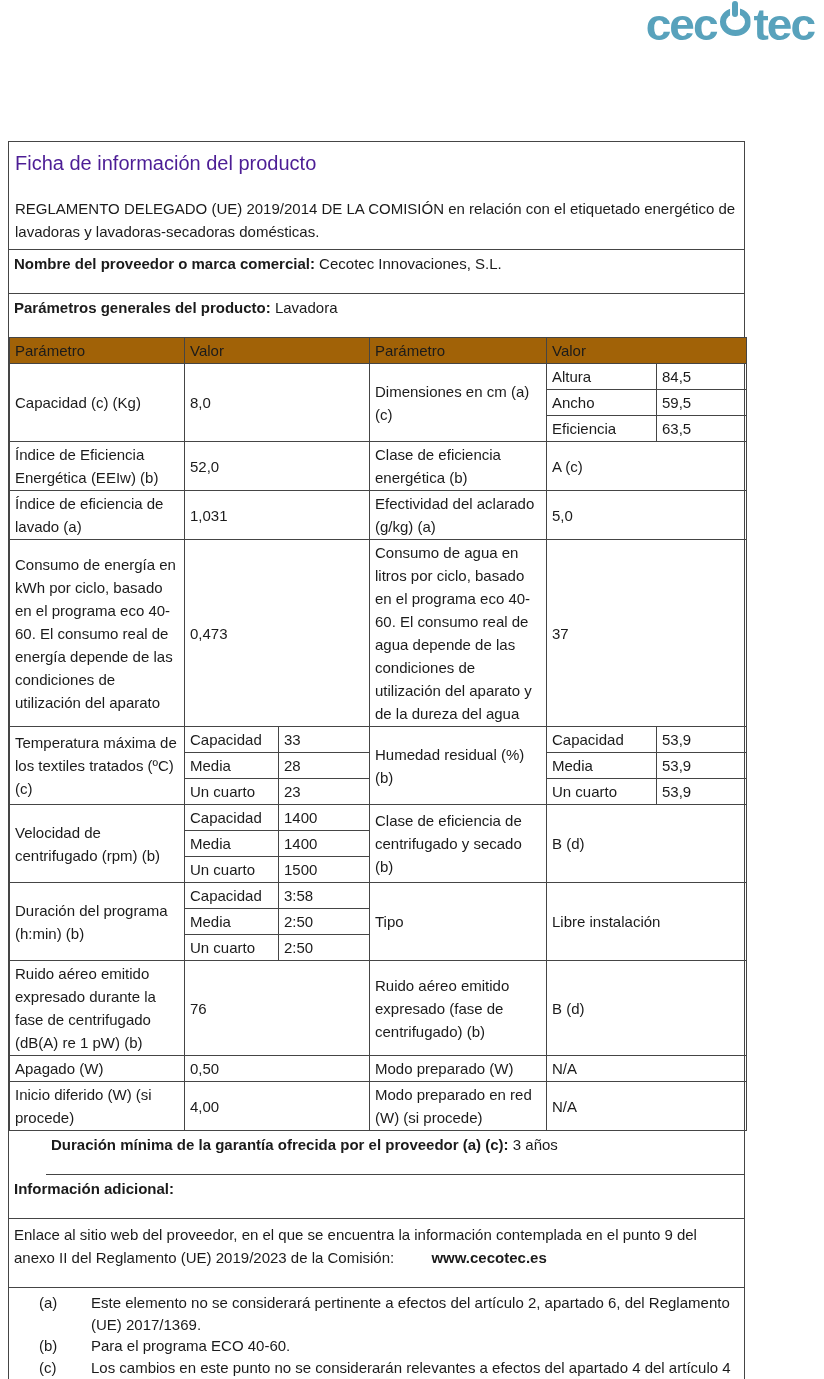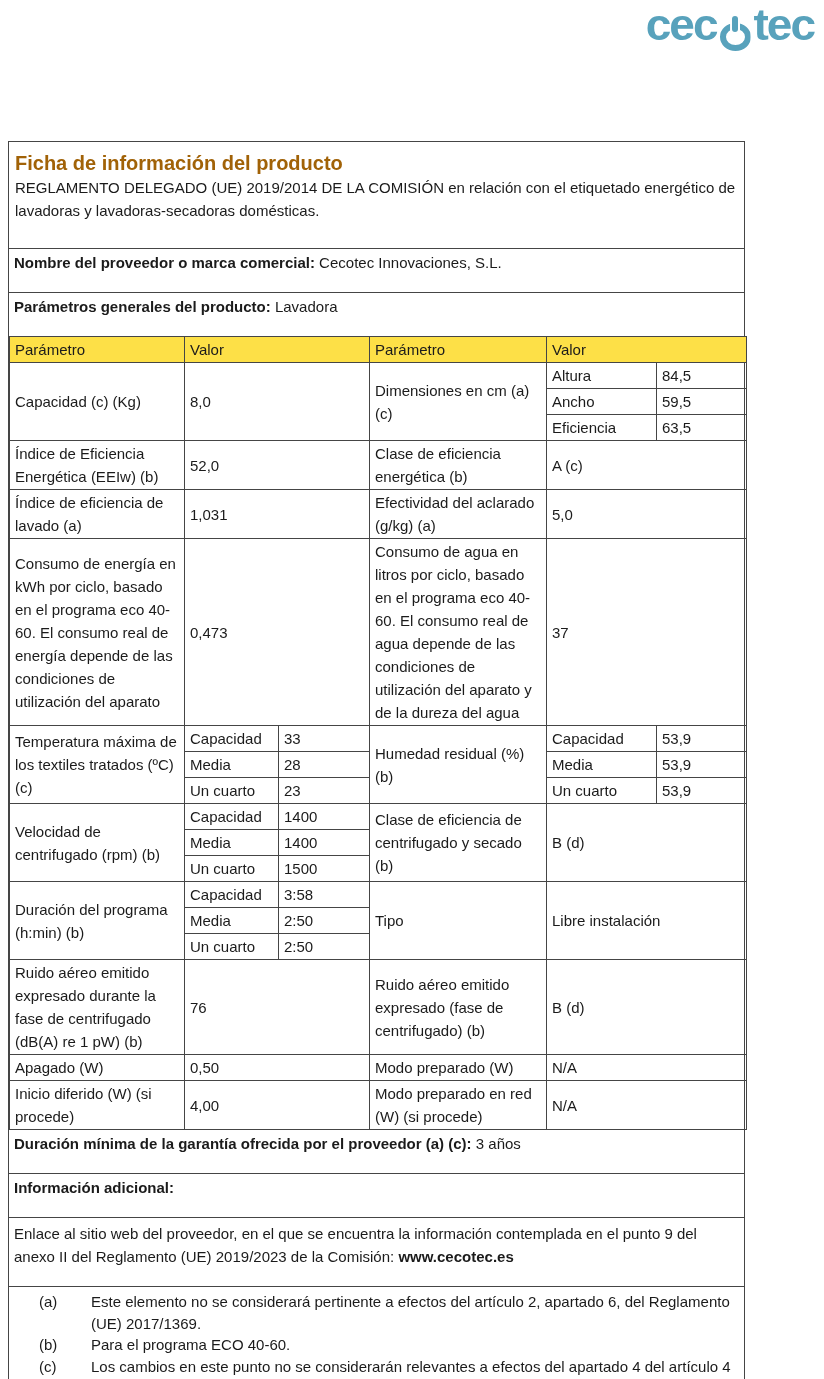--- a/index.html
+++ b/index.html
@@ -8,21 +8,21 @@
     width: 824px; height: 1379px;
     font-family: "Liberation Sans", sans-serif;
     color: #1b1b1b;
     position: relative;
     overflow: hidden;
   }
 
   
   .logo {
     position: absolute; top: 2px; right: 10px;
-    display: flex; align-items: flex-end;
+    display: flex; align-items: flex-start;
     font-size: 46px; font-weight: bold; letter-spacing: -2px;
     color: #58a2bc; line-height: 1;
   }
   .logo .ltr { display: inline-block; transform: scaleY(0.95); }
   .power-o { position: relative; display: inline-block; width: 31px; height: 31px; margin: 0 3px; top: 3px; }
   .power-o .ring {
     position: absolute; left: 0; right: 0; top: 3px; bottom: 0;
     border: 6px solid #58a2bc; border-radius: 50%;
     clip-path: polygon(0 0, 34% 0, 34% 38%, 66% 38%, 66% 0, 100% 0, 100% 100%, 0 100%);
   }
@@ -34,44 +34,44 @@
 
   
   .sheet {
     position: absolute; left: 8px; top: 141px; width: 737px;
     border: 1.6px solid #454545;
     background: #fff;
     font-size: 15px; line-height: 23px;
   }
   .cell { border-bottom: 1.6px solid #454545; padding: 2px 6px 18px 5px; }
   .title-block { padding: 8px 8px 6px 6px; min-height: 107px; }
-  .doc-title { font-size: 20px; font-weight: bold; color: #a16207; line-height: 26px; }
-  .reg-text { }
+  .doc-title { font-size: 20px; font-weight: normal; color: #4c1d95; line-height: 26px; }
+  .reg-text { margin-top: 21px; }
   .info-row { min-height: 23px; }
   .info-row b { font-weight: bold; }
 
   
   table.params { border-collapse: collapse; width: 737px; table-layout: fixed; }
   table.params td {
     border: 1.6px solid #454545;
     padding: 1px 4px 1px 5px;
     font-size: 15px; line-height: 23px;
     vertical-align: middle;
     overflow: hidden;
   }
-  table.params tr.thead td { background: #fde047; height: 23px; }
+  table.params tr.thead td { background: #a16207; height: 23px; }
   .h24 td { height: 24px; }
 
   
   .footer-row b { font-weight: bold; }
   .footnotes { padding: 4px 8px 6px 30px; line-height: 21.5px; }
   .fn-item { display: flex; }
   .fn-key { width: 52px; flex: none; }
   .fn-text { flex: 1; padding-right: 4px; }
-  .url { font-weight: bold; }
+  .url { font-weight: bold; margin-left: 33px; }
 </style>
 </head>
 <body>
 
 <div class="logo">
   <span class="ltr">cec</span>
   <span class="power-o">
     <span class="ring"></span>
     <span class="stem"></span>
   </span>
@@ -218,21 +218,21 @@
 
     <tr style="height:46px">
       <td>Inicio diferido (W) (si procede)</td>
       <td colspan="2">4,00</td>
       <td>Modo preparado en red (W) (si procede)</td>
       <td colspan="2">N/A</td>
     </tr>
   </tbody>
     </table>
 
-  <div class="cell info-row footer-row" style="border-top:none;">
+  <div class="cell info-row footer-row" style="border-top:none;margin-left:37px;">
     <b>Duración mínima de la garantía ofrecida por el proveedor (a) (c):</b>
     <span>3 años</span>
   </div>
   <div class="cell info-row footer-row">
     <b>Información adicional:</b>
   </div>
   <div class="cell footer-row" style="min-height:58px; padding-top:4px;">
     <span>Enlace al sitio web del proveedor, en el que se encuentra la información contemplada en el punto 9 del anexo II del Reglamento (UE) 2019/2023 de la Comisión:</span>
     <span class="url">www.cecotec.es</span>
   </div>

